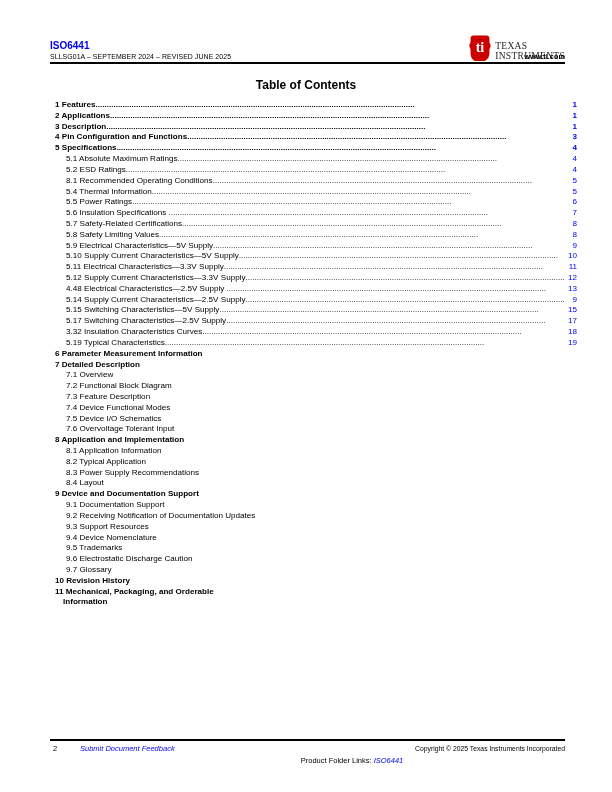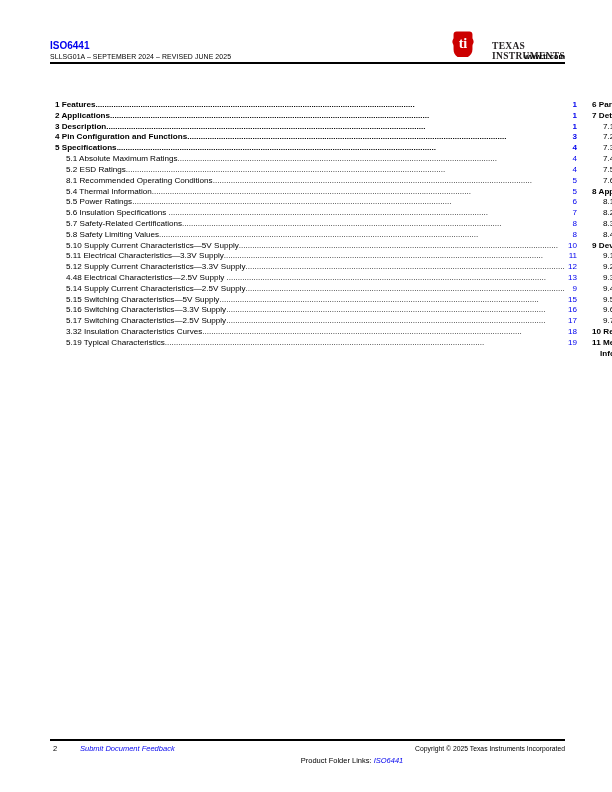--- a/index.html
+++ b/index.html
@@ -4,28 +4,28 @@
 <style>
   html,body{margin:0;padding:0;background:#888;}
   .page{
     position:relative;width:612px;height:792px;margin:0 auto;background:#fff;
     font-family:"Liberation Sans",sans-serif;color:#000;overflow:hidden;
   }
   
   .part-number{position:absolute;left:50px;top:40px;font-size:10px;font-weight:bold;color:#0000EE;}
   .doc-line{position:absolute;left:50px;top:52.5px;font-size:6.9px;letter-spacing:0.1px;}
   .rule-top{position:absolute;left:50px;top:61.5px;width:515px;height:2.4px;background:#000;}
-  .logo{position:absolute;top:26px;right:47px;display:flex;align-items:center;gap:17px;}
+  .logo{position:absolute;top:26px;right:47px;display:flex;align-items:flex-end;gap:3px;}
   .logo svg{width:24px;height:26px;display:block;}
-  .brand{font-family:"Liberation Serif",serif;font-weight:bold;color:#231f20;
+  .brand{font-family:"Liberation Serif",serif;font-weight:normal;color:#231f20;
          font-size:9.5px;line-height:9.5px;letter-spacing:0.3px;margin-top:16px;}
   .website{position:absolute;top:52px;right:47px;font-size:7.4px;font-weight:bold;color:#000;text-decoration:none;text-align:right;}
   
   .toc-title{position:absolute;top:78px;left:0;width:100%;text-align:center;font-size:12px;font-weight:bold;}
-  .toc{position:absolute;left:55px;top:100px;width:510px;display:grid;grid-template-columns:1fr 1fr;column-gap:15px;}
+  .toc{position:absolute;left:55px;top:100px;width:510px;display:grid;grid-template-columns:1fr;column-gap:15px;}
   .toc-row{display:flex;align-items:baseline;font-size:8.1px;line-height:10.82px;}
   .toc-row.h{font-weight:bold;}
   .toc-row.s{padding-left:11px;}
   .toc-row.c{padding-left:8px;font-weight:bold;}
   .toc-row .t{white-space:pre;}
   .toc-row .dots{flex:1;overflow:hidden;white-space:nowrap;color:#000;min-width:0;}
   .toc-row .dots::before{content:"..............................................................................................................................................";}
   .toc-row .pg{color:#0000EE;white-space:pre;margin-left:1px;}
   
   .rule-bottom{position:absolute;left:50px;top:739px;width:515px;height:2px;background:#000;}
@@ -52,20 +52,21 @@
     </span>
     <div class="brand">
       <div>TEXAS</div>
       <div>INSTRUMENTS</div>
     </div>
   </div>
   <a class="website">www.ti.com</a>
 
   <div class="rule-top"></div>
 
+  <div class="toc-title">Table of Contents</div>
   <div class="toc">
     <div class="toc-col">
         <div class="toc-row h">
           <span class="t">1 Features</span>
           <span class="dots"></span>
           <span class="pg">1</span>
         </div>
         <div class="toc-row h">
           <span class="t">2 Applications</span>
           <span class="dots"></span>
@@ -120,20 +121,25 @@
           <span class="t">5.7 Safety-Related Certifications</span>
           <span class="dots"></span>
           <span class="pg">8</span>
         </div>
         <div class="toc-row s">
           <span class="t">5.8 Safety Limiting Values</span>
           <span class="dots"></span>
           <span class="pg">8</span>
         </div>
         <div class="toc-row s">
+          <span class="t">5.9 Electrical Characteristics—5V Supply</span>
+          <span class="dots"></span>
+          <span class="pg">9</span>
+        </div>
+        <div class="toc-row s">
           <span class="t">5.10 Supply Current Characteristics—5V Supply</span>
           <span class="dots"></span>
           <span class="pg"> 10</span>
         </div>
         <div class="toc-row s">
           <span class="t">5.11 Electrical Characteristics—3.3V Supply</span>
           <span class="dots"></span>
           <span class="pg"> 11</span>
         </div>
         <div class="toc-row s">
@@ -148,25 +154,20 @@
         </div>
         <div class="toc-row s">
           <span class="t">5.14 Supply Current Characteristics—2.5V Supply</span>
           <span class="dots"></span>
           <span class="pg"> 9</span>
         </div>
         <div class="toc-row s">
           <span class="t">5.15 Switching Characteristics—5V Supply</span>
           <span class="dots"></span>
           <span class="pg">15</span>
-        </div>
-        <div class="toc-row s">
-          <span class="t">5.16 Switching Characteristics—3.3V Supply</span>
-          <span class="dots"></span>
-          <span class="pg">16</span>
         </div>
         <div class="toc-row s">
           <span class="t">5.17 Switching Characteristics—2.5V Supply</span>
           <span class="dots"></span>
           <span class="pg">17</span>
         </div>
         <div class="toc-row s">
           <span class="t">3.32 Insulation Characteristics Curves</span>
           <span class="dots"></span>
           <span class="pg"> 18</span>

